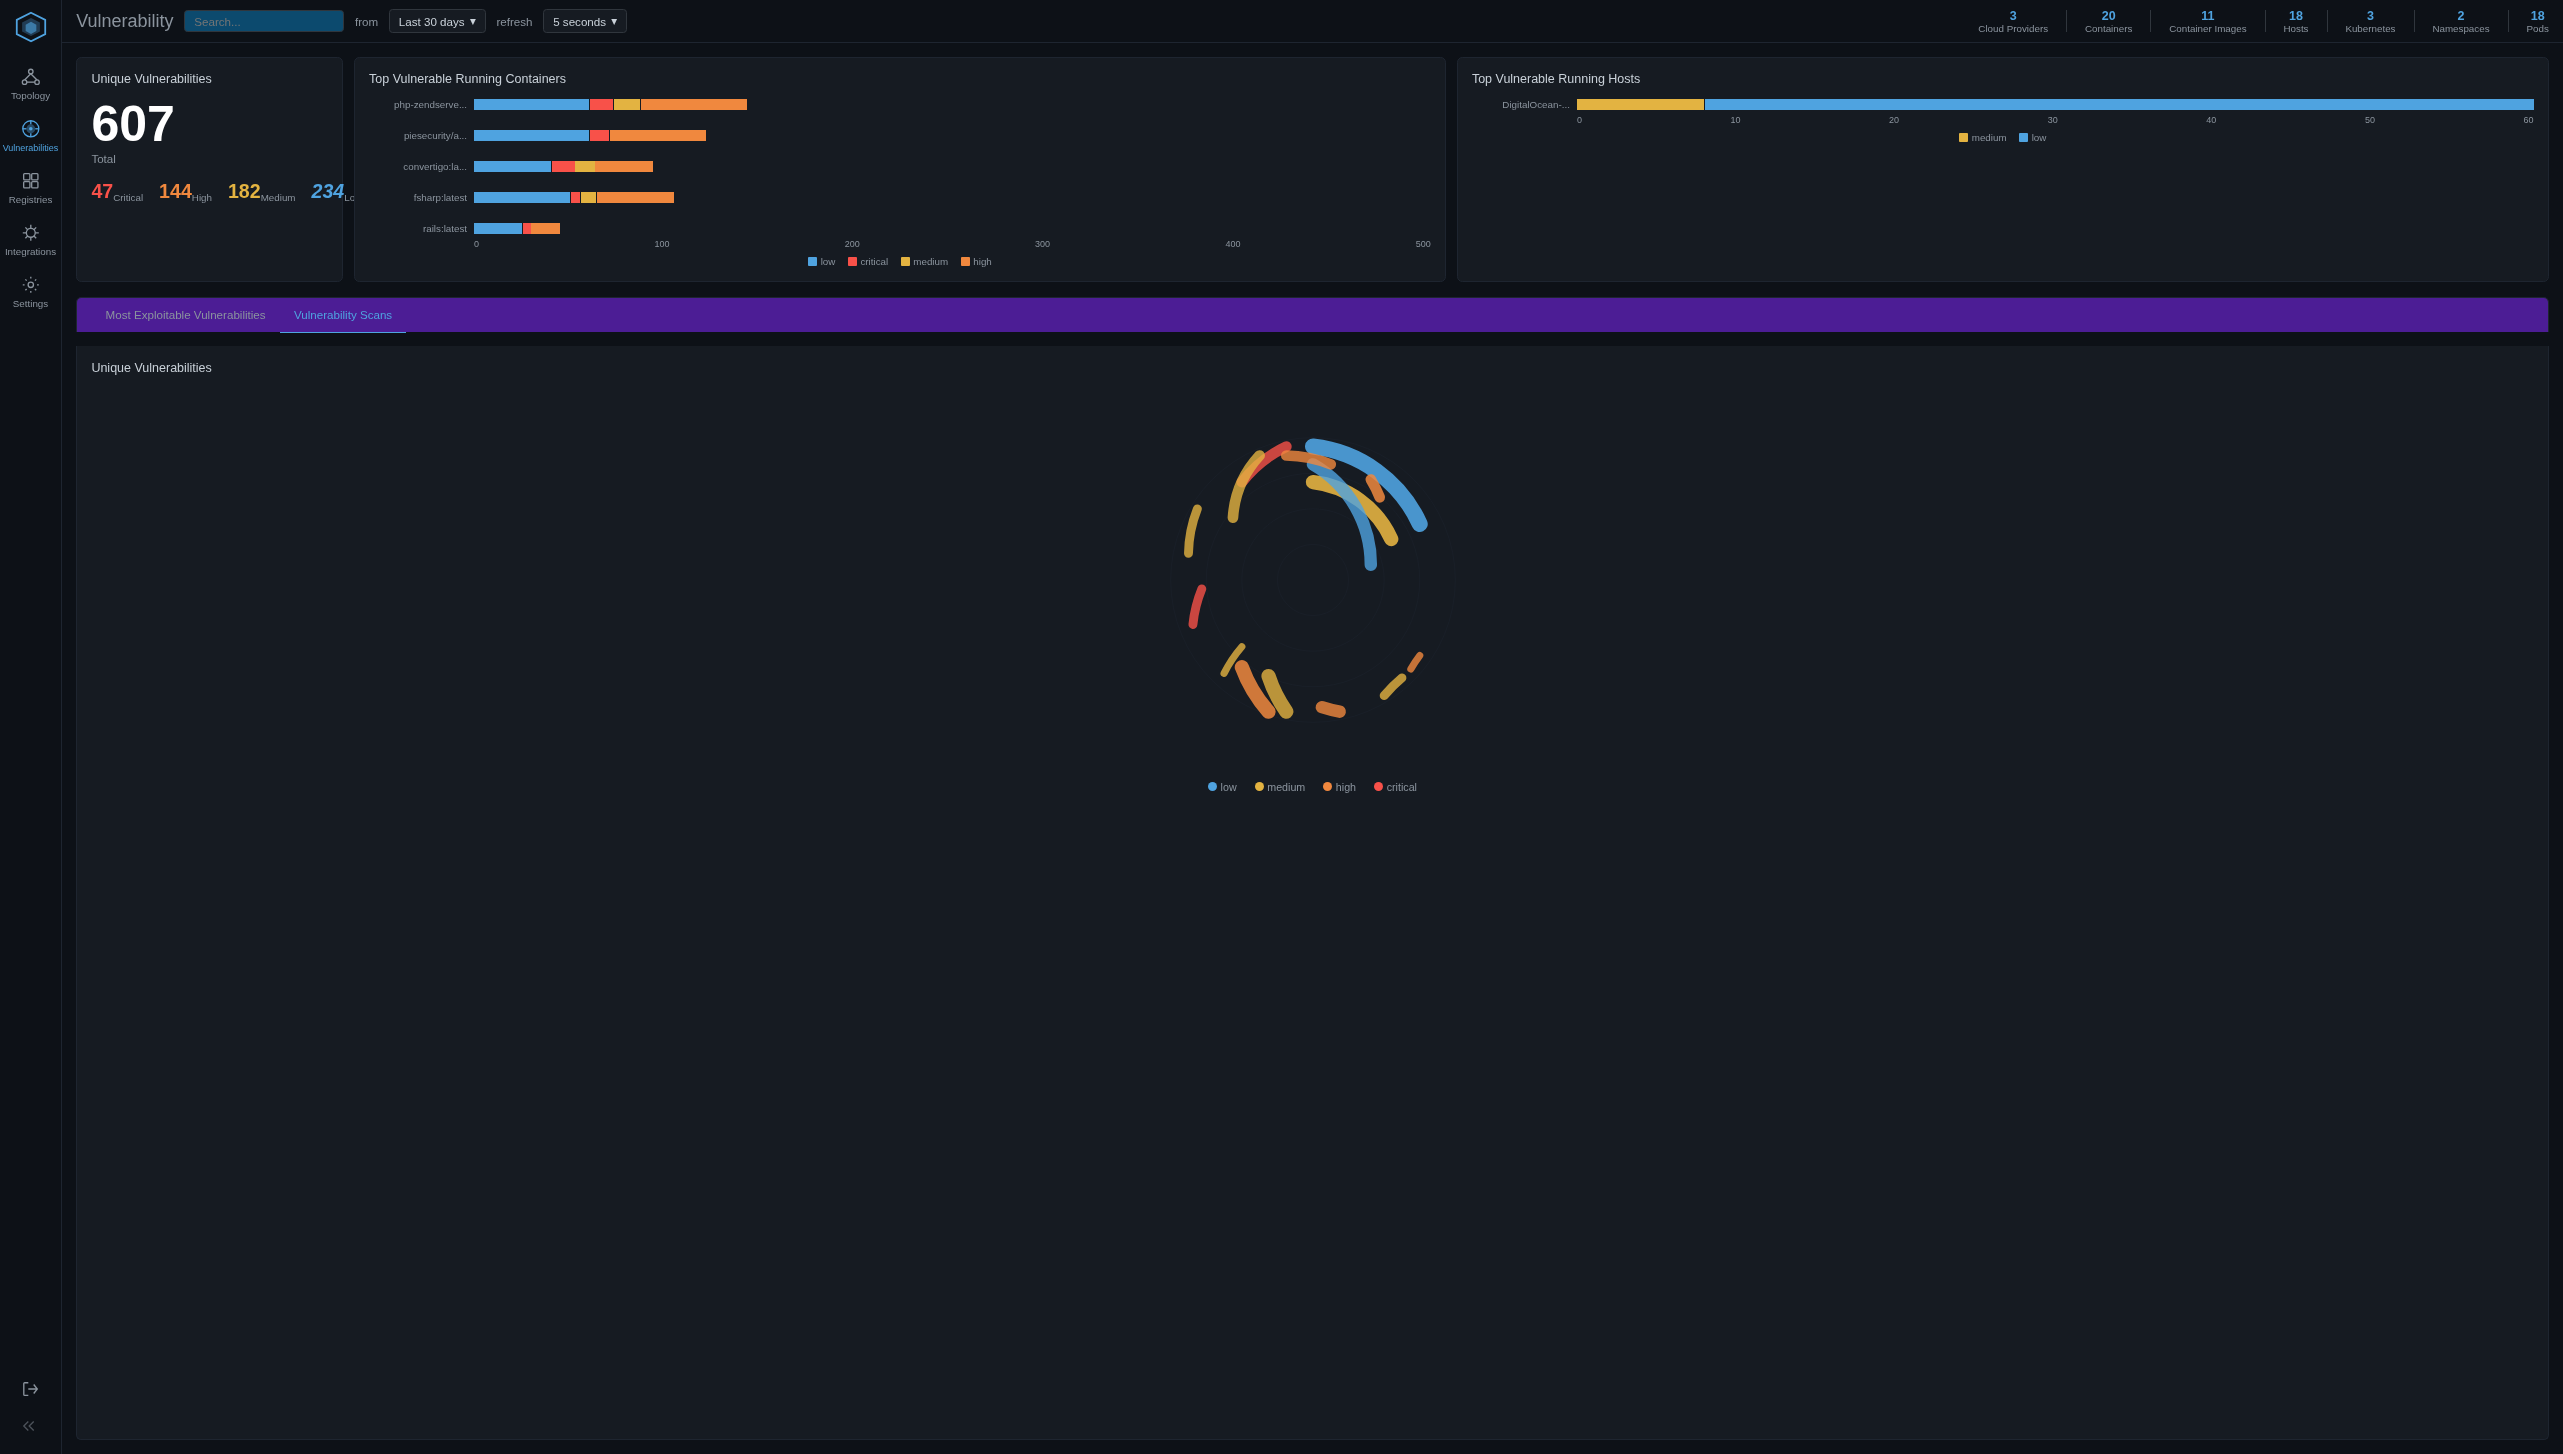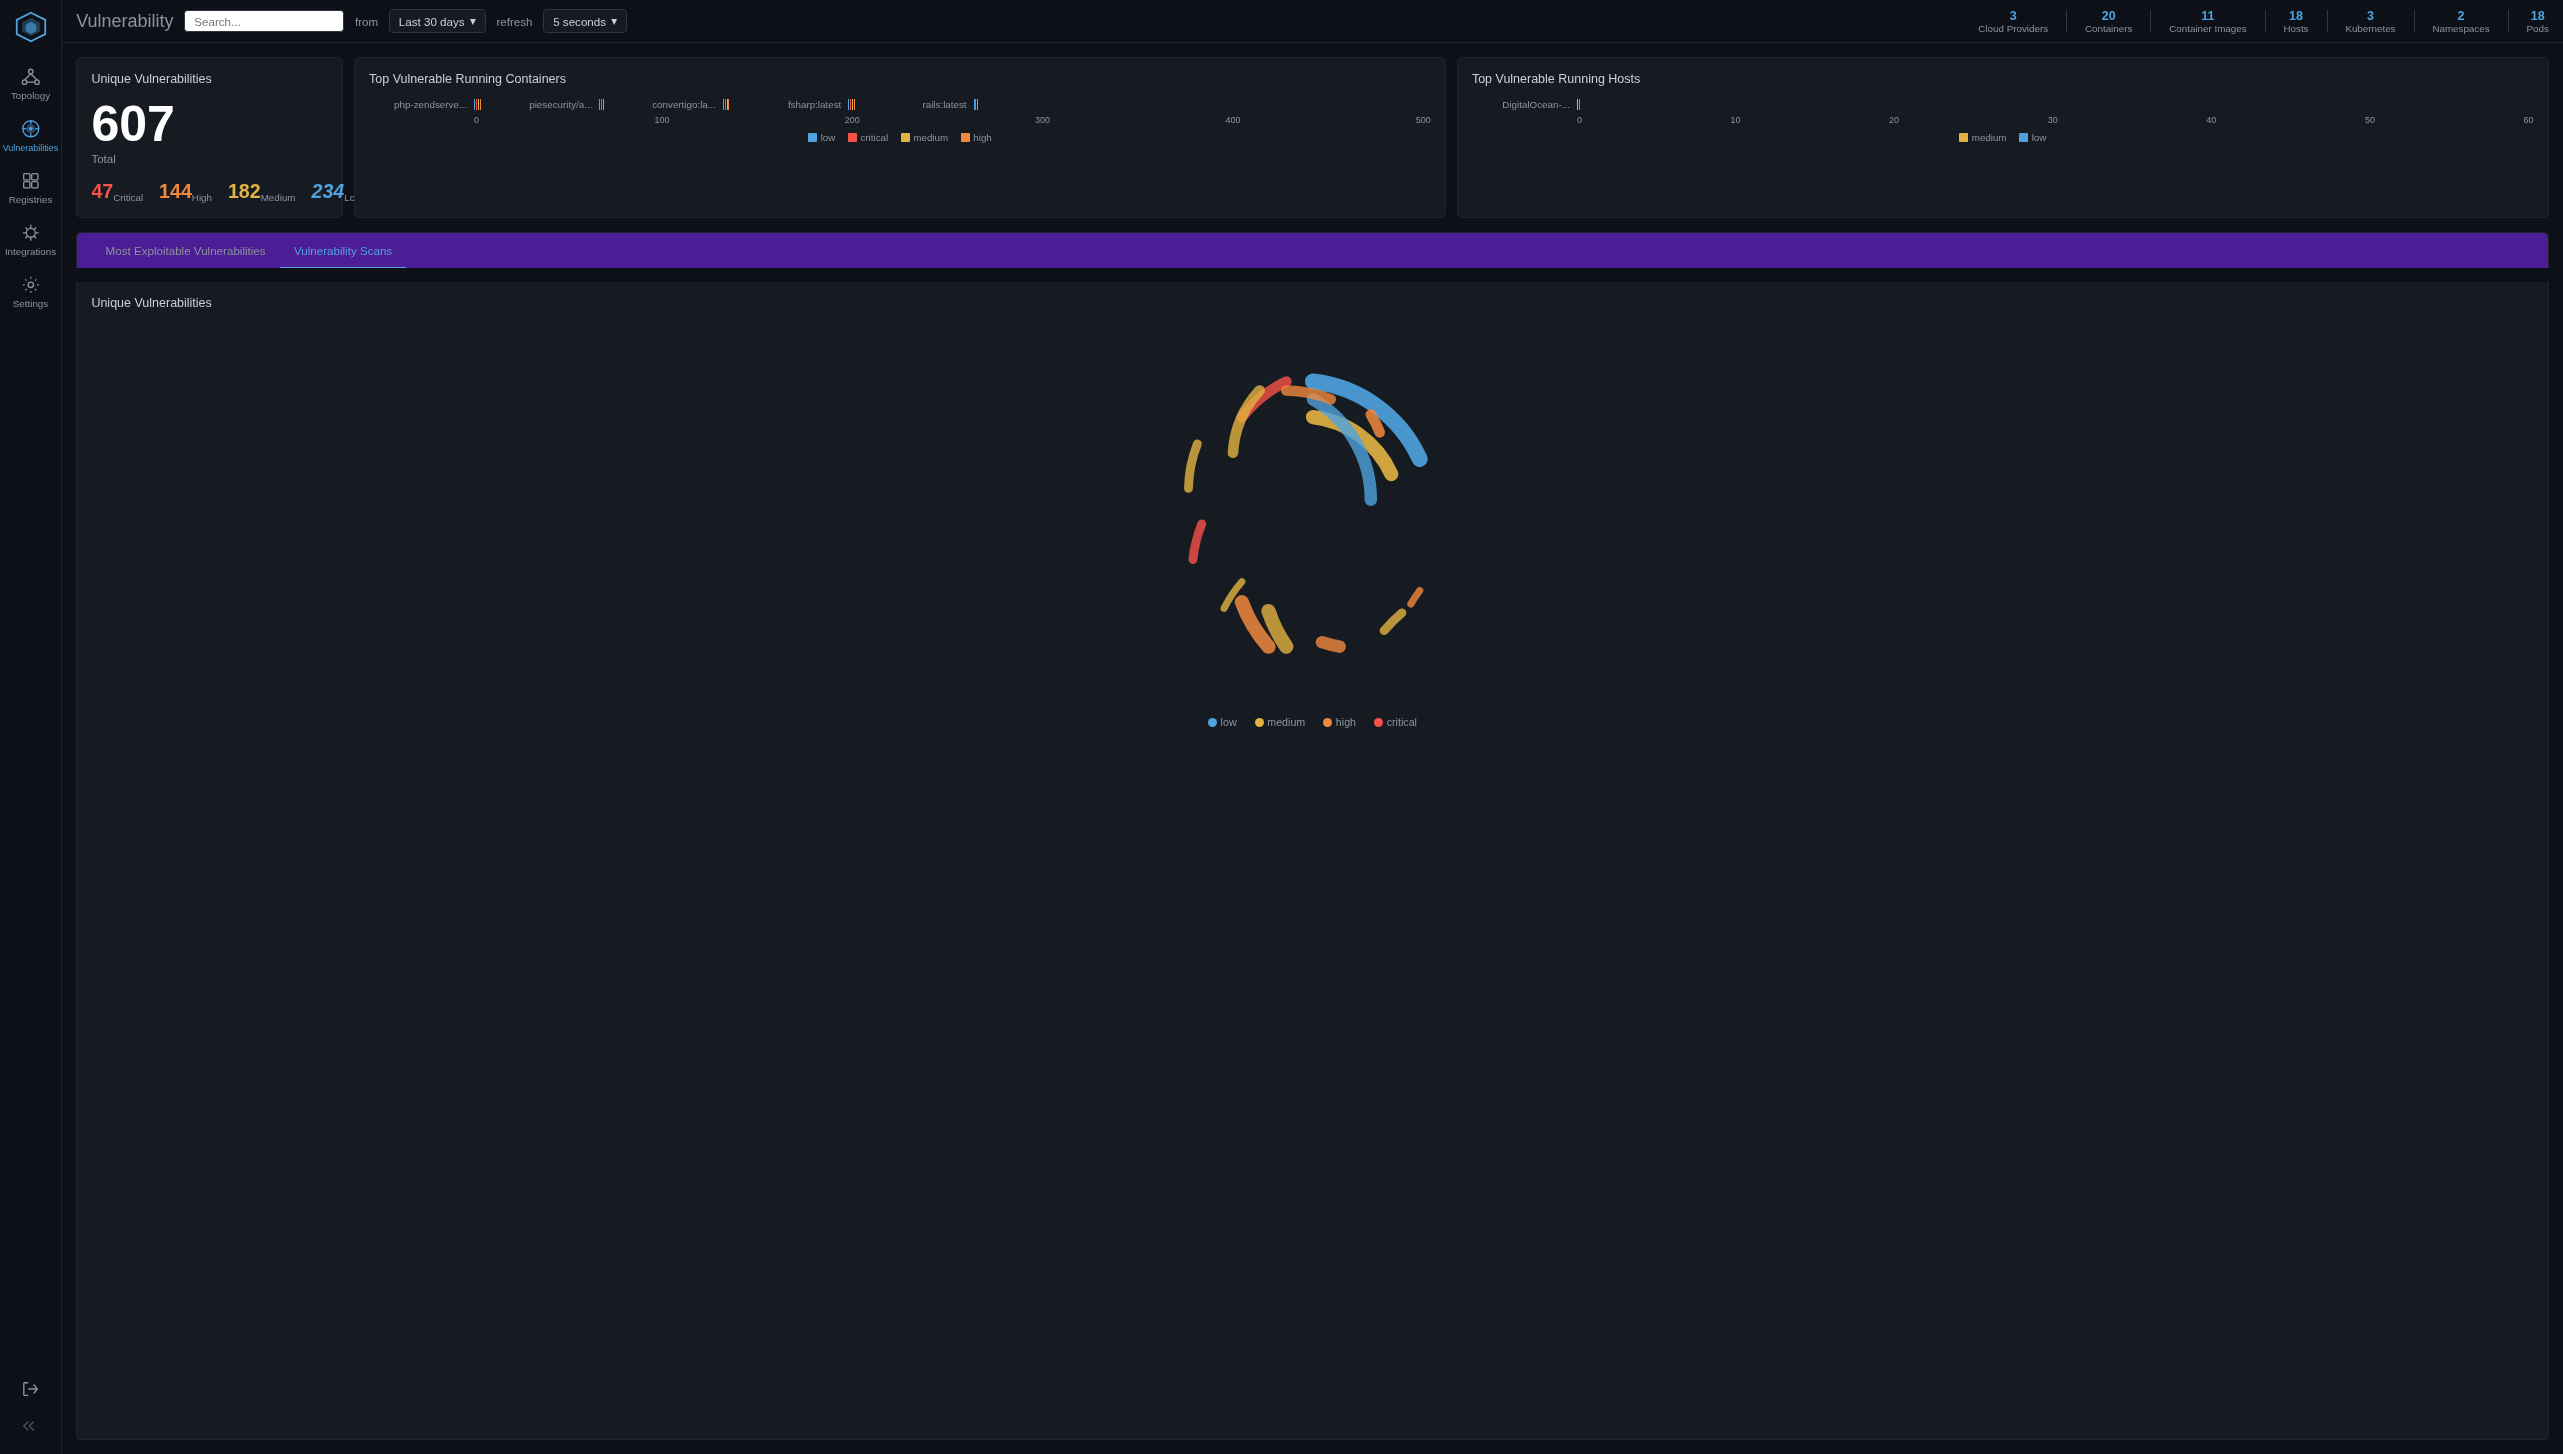--- a/index.html
+++ b/index.html
@@ -81,21 +81,21 @@
       align-items: center;
       padding: 0 14.2px;
       gap: 10.7px;
       flex-shrink: 0;
     }
     .topbar-label {
       color: #8b949e;
       font-size: 18px;
     }
     .search-box {
-      background: #ffffff;
+      background: #0c4a6e;
       border: 0.9px solid #30363d;
       border-radius: 3.6px;
       padding: 3.6px 9px;
       color: #8b949e;
       font-size: 11.6px;
       width: 160px;
     }
     .topbar-from {
       color: #8b949e;
       font-size: 11.6px;
@@ -200,22 +200,22 @@
       font-size: 9.8px;
     }
     .color-critical { color: #f85149; }
     .color-high { color: #f0883e; }
     .color-medium { color: #e3b341; }
     .color-low { color: #4fa3e0; font-style: italic; }
 
     
     .bar-chart {
       display: flex;
-      flex-direction: row;
-      gap: 14px;
+      flex-direction: column;
+      gap: 20px;
     }
     .bar-row {
       display: flex;
       align-items: center;
       gap: 7.1px;
     }
     .bar-label {
       width: 98px;
       text-align: right;
       color: #8b949e;

